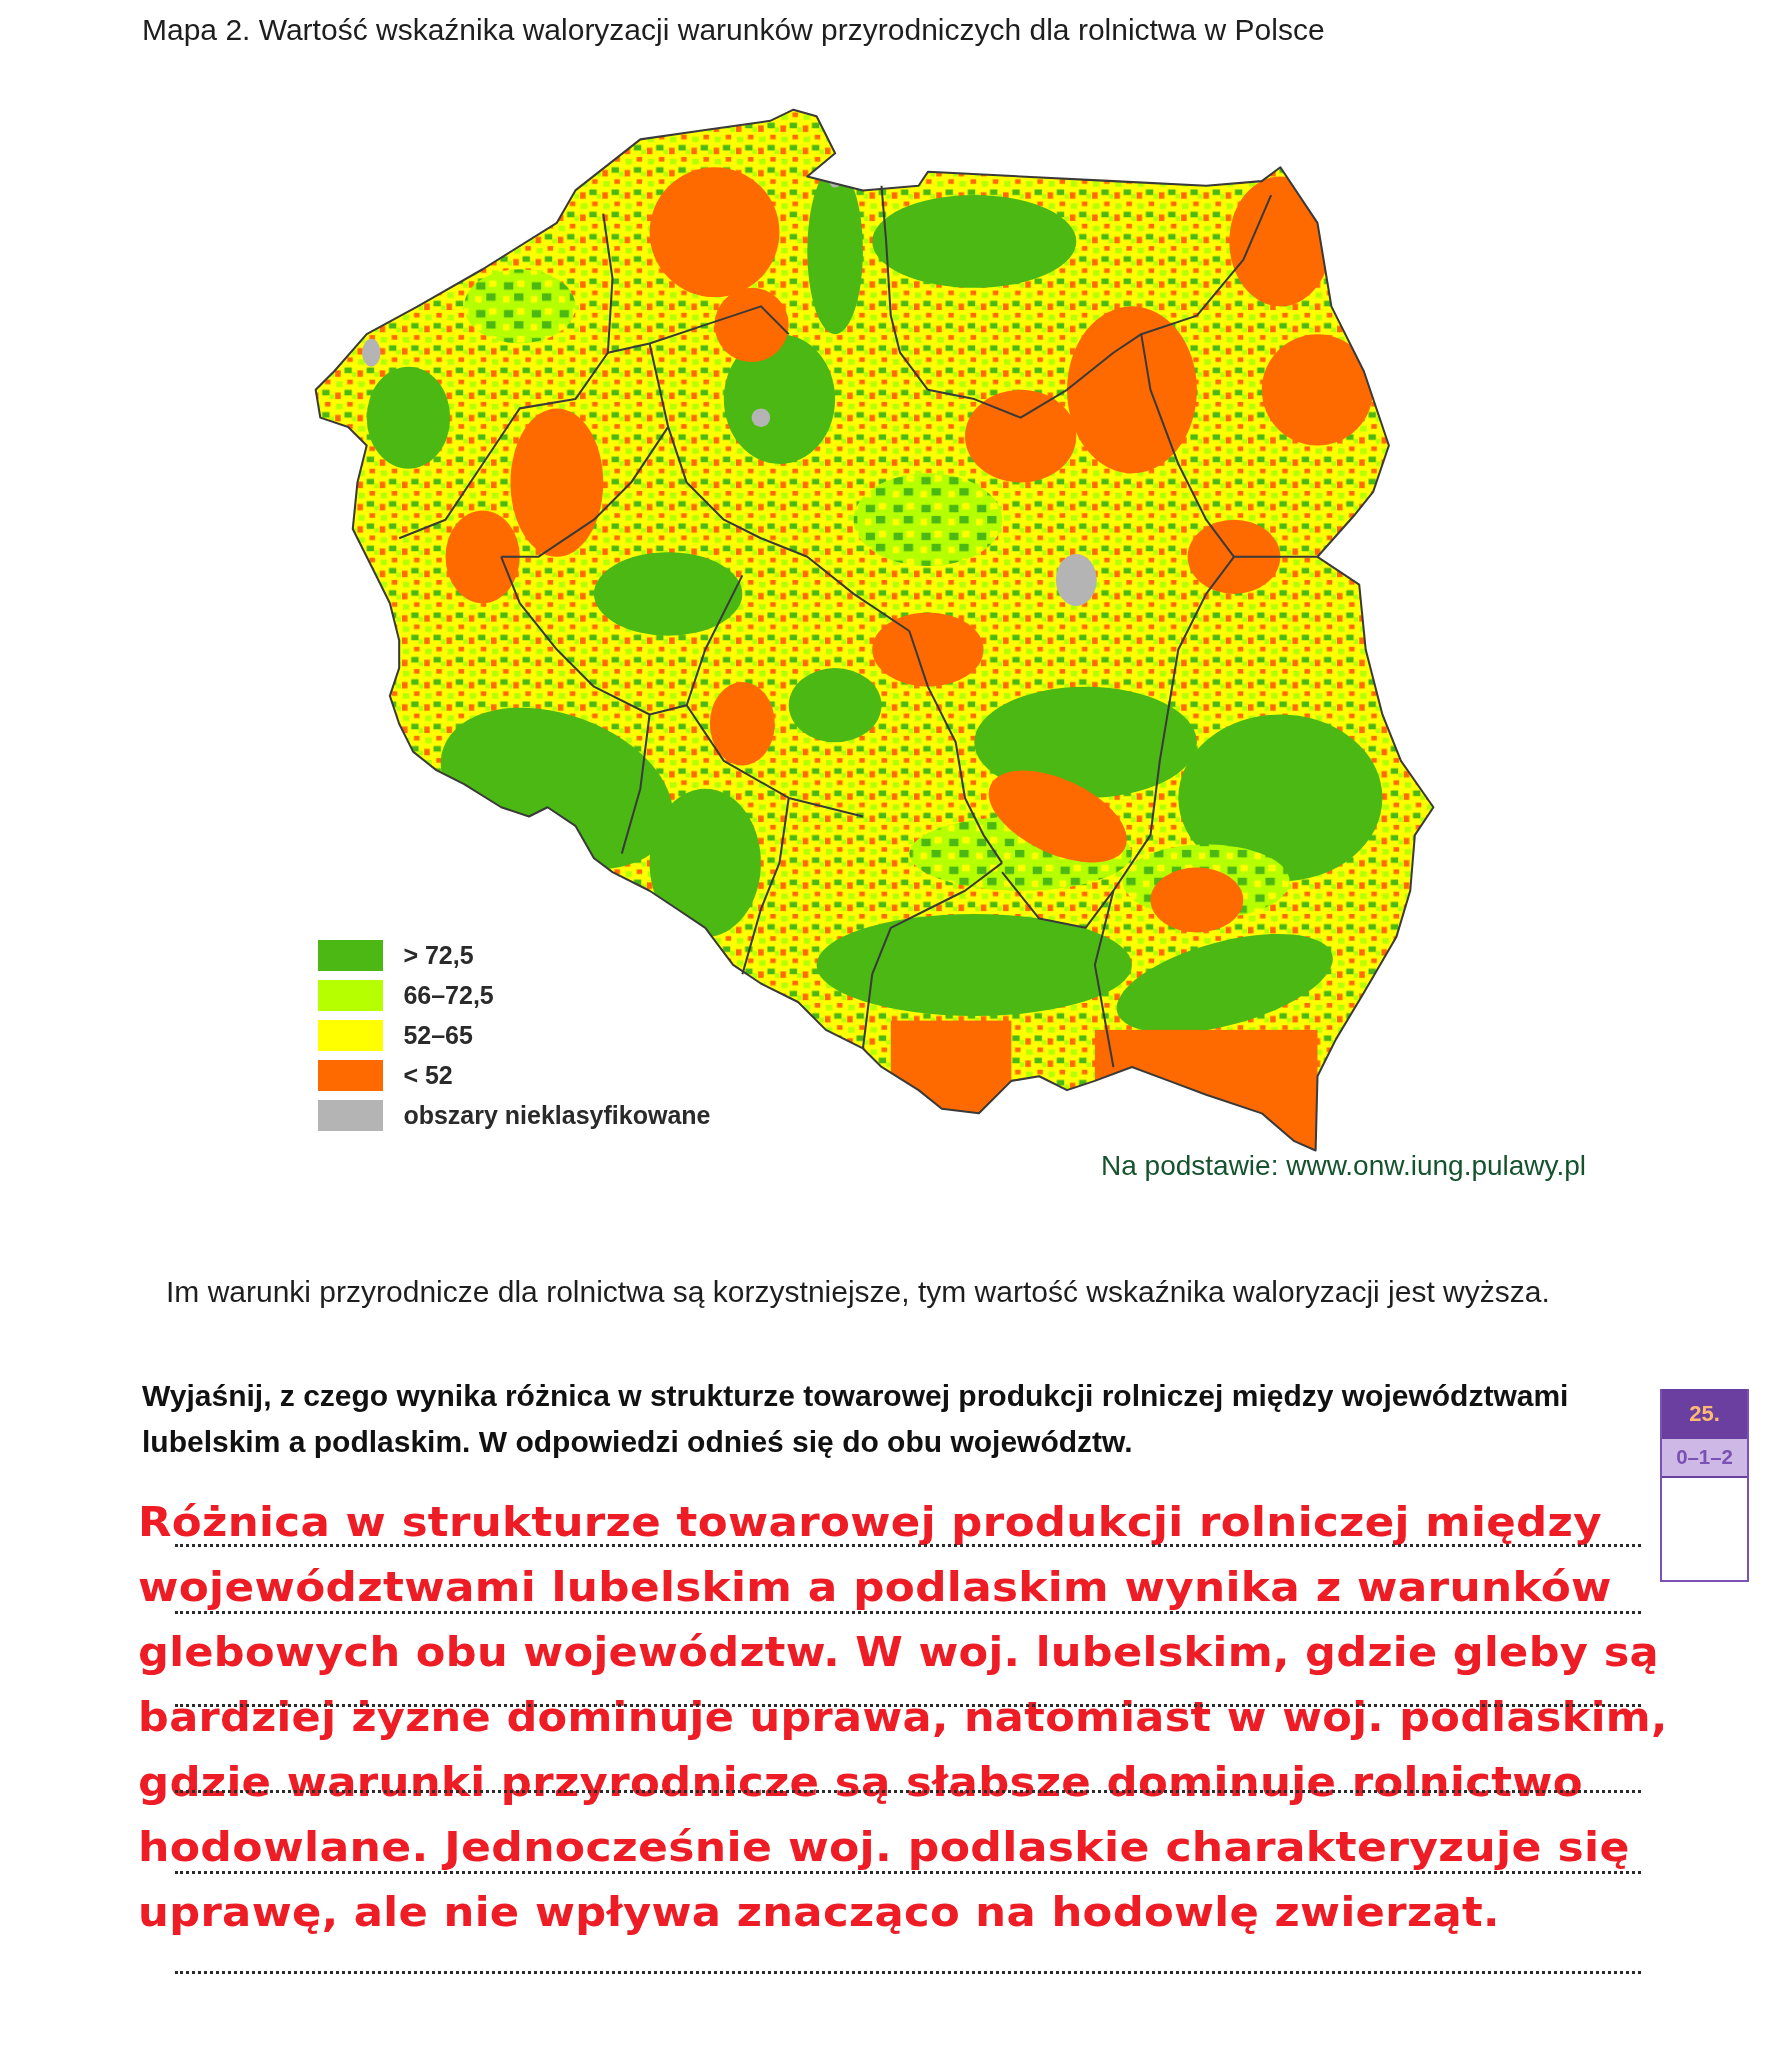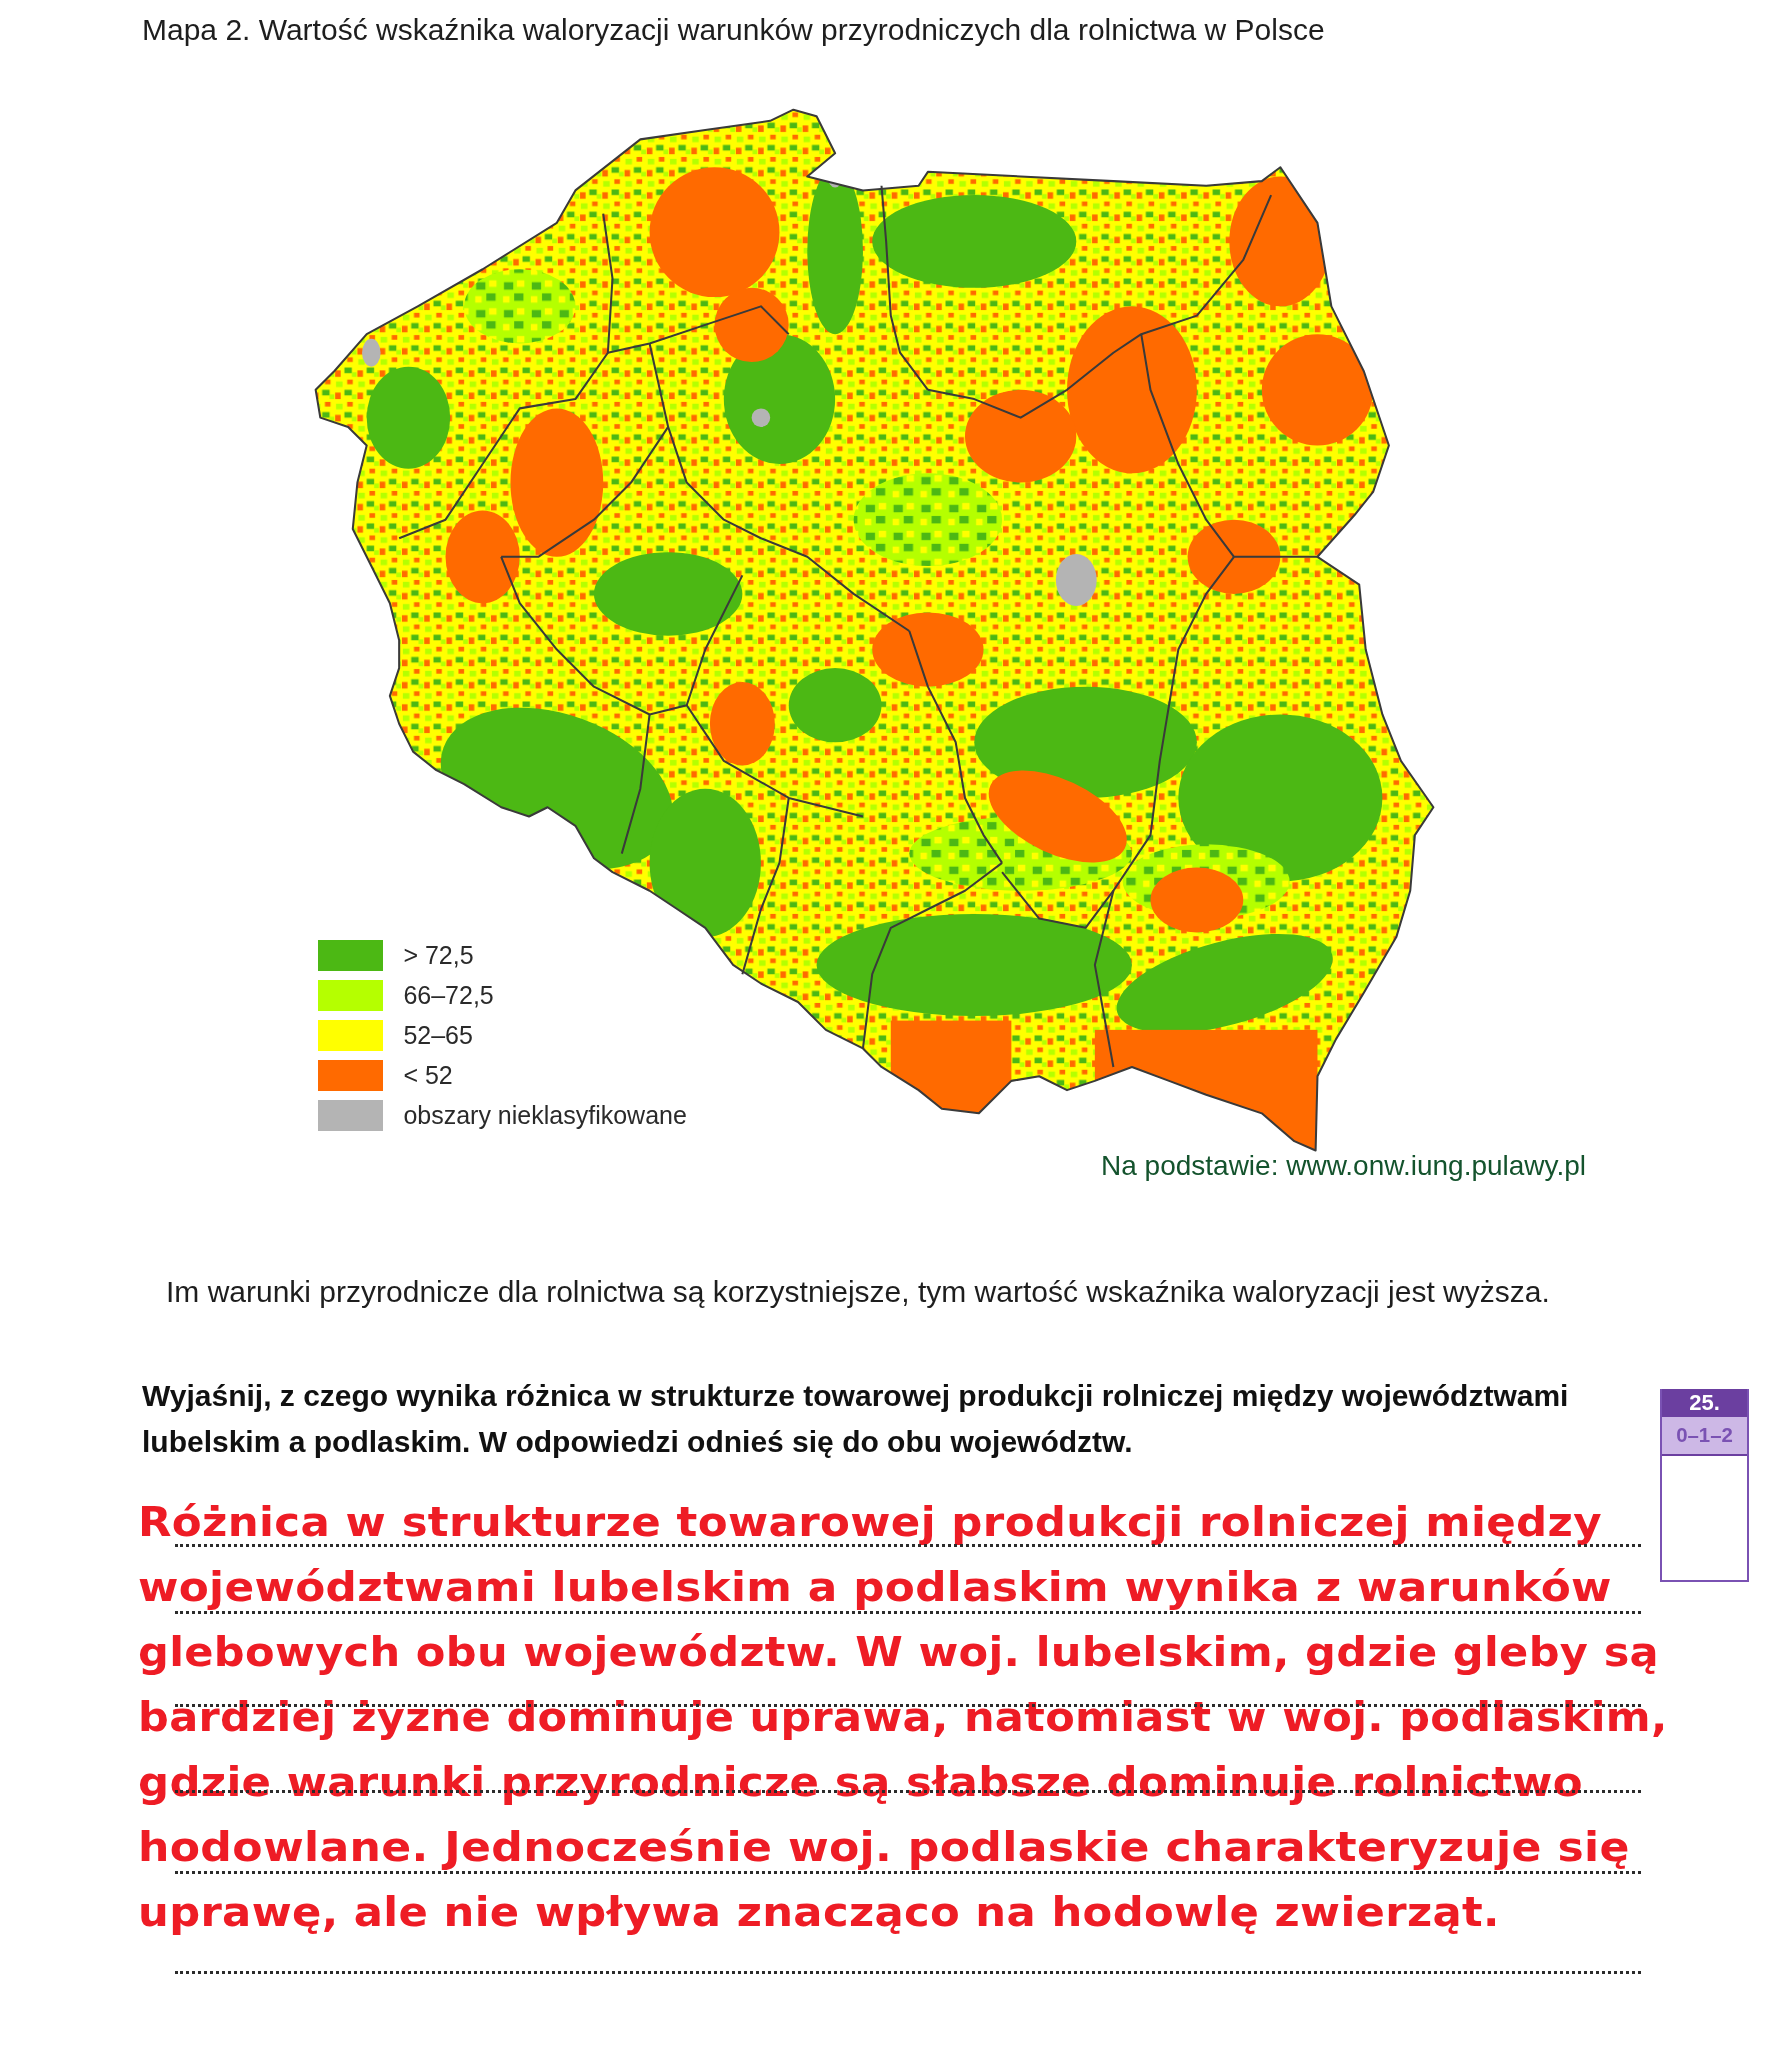--- a/index.html
+++ b/index.html
@@ -2,31 +2,31 @@
 <html style="font-size:15px"><head>
 <meta charset="utf-8">
 <style>
   html, body { margin: 0; padding: 0; background: #ffffff; }
   body { width: 1781px; height: 2068px; position: relative; overflow: hidden;
          font-family: "Liberation Sans", sans-serif; color: #1a1a1a; }
   .abs { position: absolute; }
   #map-title { left: 142px; top: 13px; font-size: 30px; white-space: nowrap; color: #1e1e1e; }
   #map-figure { left: 297px; top: 93px; width: 1169px; height: 1076px; }
   #map-figure svg { width: 100%; height: 100%; display: block; }
-  .legend { left: 318px; top: 935px; }
+  .legend { left: 318px; top: 935px; font-weight: bold; }
   .legend-row { display: flex; align-items: center; height: 40px; }
   .legend-swatch { width: 65px; height: 31px; margin-right: 20.4px; }
   .legend-label { font-size: 25px; color: #2a2a2a; white-space: nowrap; }
   #source-note { left: 1101px; top: 1150px; font-size: 28px; color: #14532d; white-space: nowrap; }
   .para { left: 142px; font-size: 30px; line-height: 46px; width: 1484px; color: #1e1e1e; }
   #intro-text { top: 1269px; margin-left: 24px; }
   #question-text { top: 1373px; font-weight: bold; color: #111; }
   #score-box { left: 1660px; top: 1389px; width: 89px; height: 193px;
                border: 2.8px solid #7a52b3; border-top: none; box-sizing: border-box; }
-  #score-number { height: 28px; background: #6b3fa0; color: #ffffff; font-weight: bold;
+  #score-number { height: 50px; background: #6b3fa0; color: #fdba74; font-weight: bold;
                   font-size: 22px; display: flex; align-items: center; justify-content: center; }
   #score-scale { height: 37px; background: #cdb8e6; color: #7a52b3; font-weight: bold;
                  font-size: 20.4px; display: flex; align-items: center; justify-content: center;
                  border-bottom: 2.8px solid #6b3fa0; }
   .answer-area { left: 98px; top: 1498px; width: 1558px; margin-left: 40px; }
   .answer-line { position: relative; height: 65px; }
   .answer-text { position: absolute; left: 0; top: 0; font-size: 41px; font-weight: bold;
                  color: #ee1c25; white-space: nowrap; letter-spacing: 0.3px;
                  font-family: "DejaVu Sans", sans-serif; transform-origin: left top; }
   .dots { position: absolute; left: 37px; width: 1466px; height: 0;

